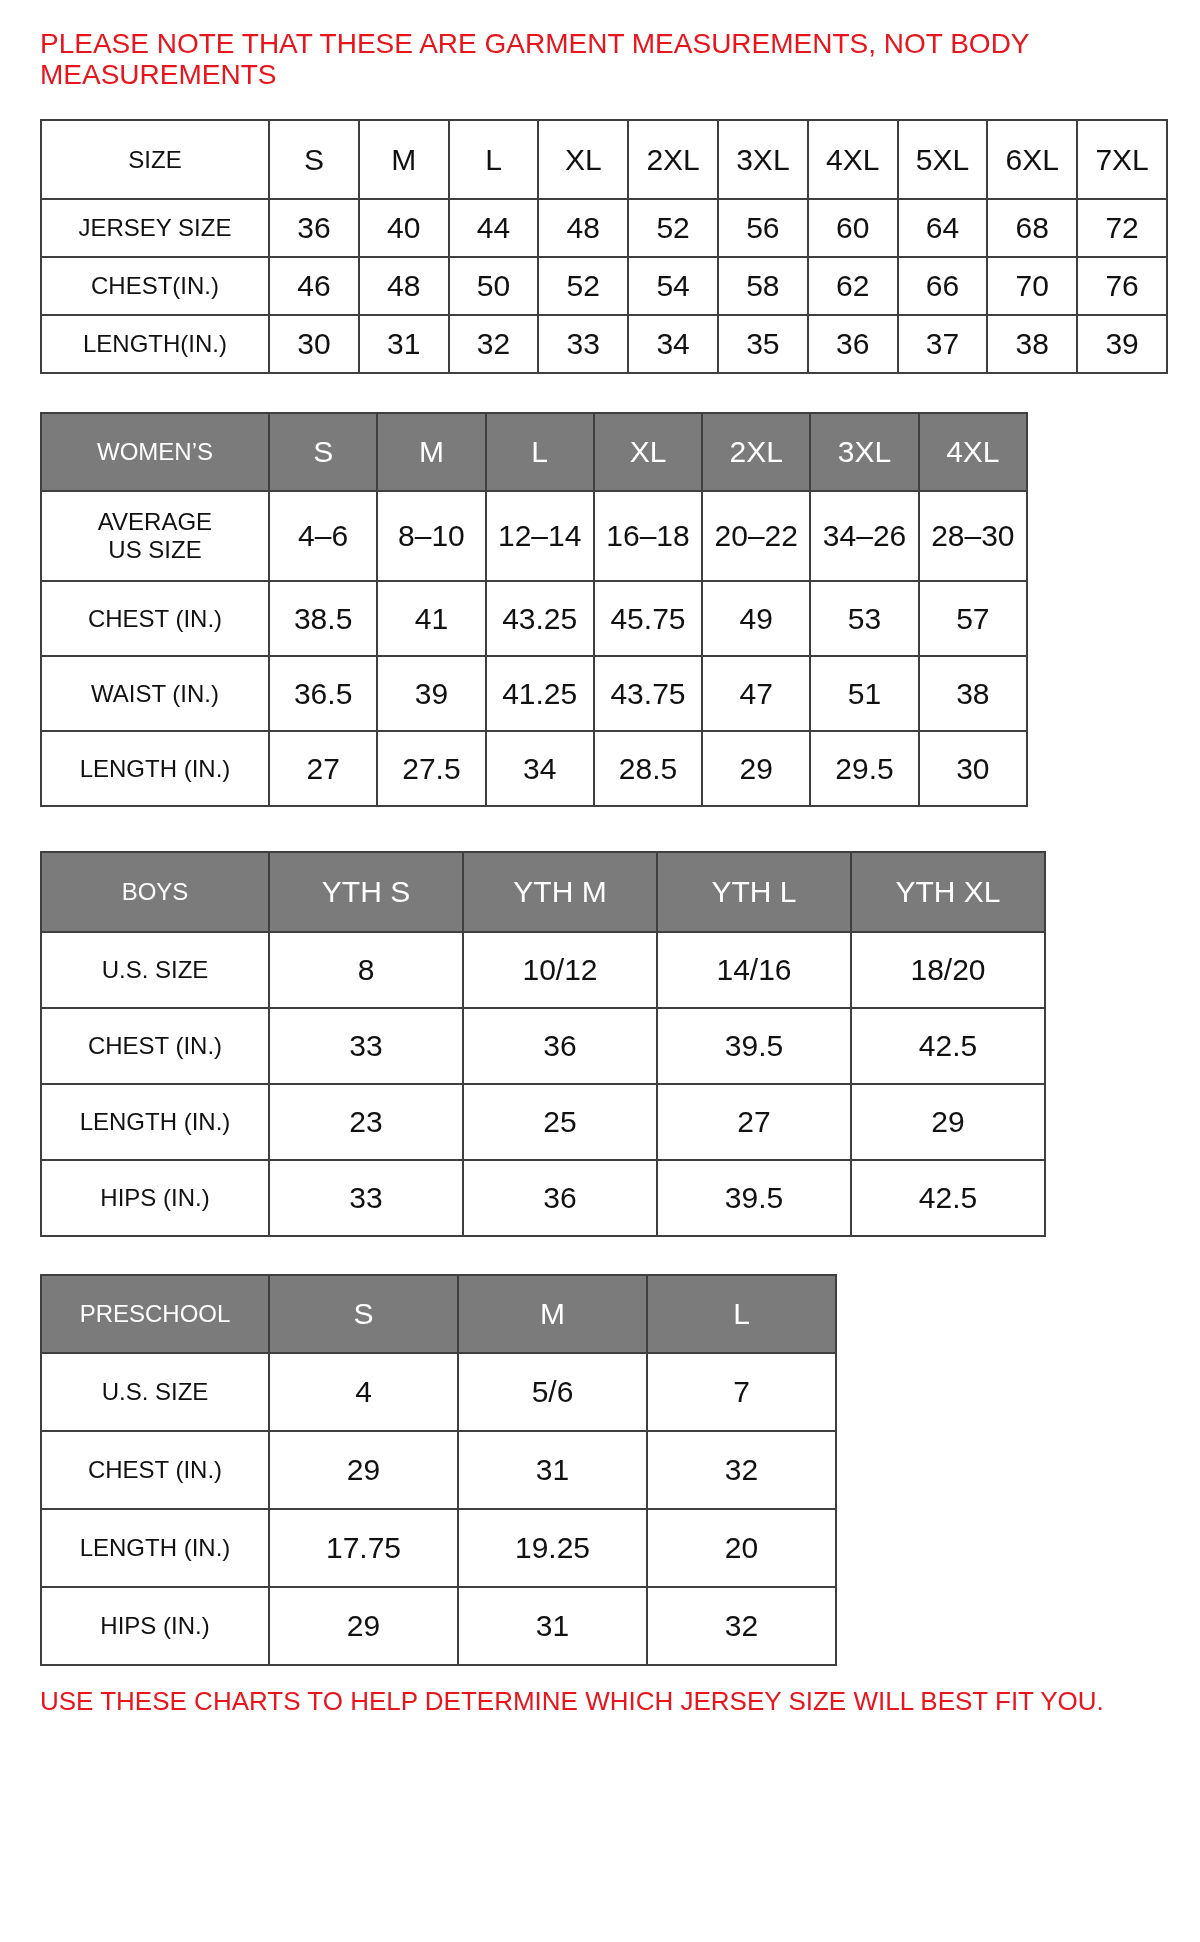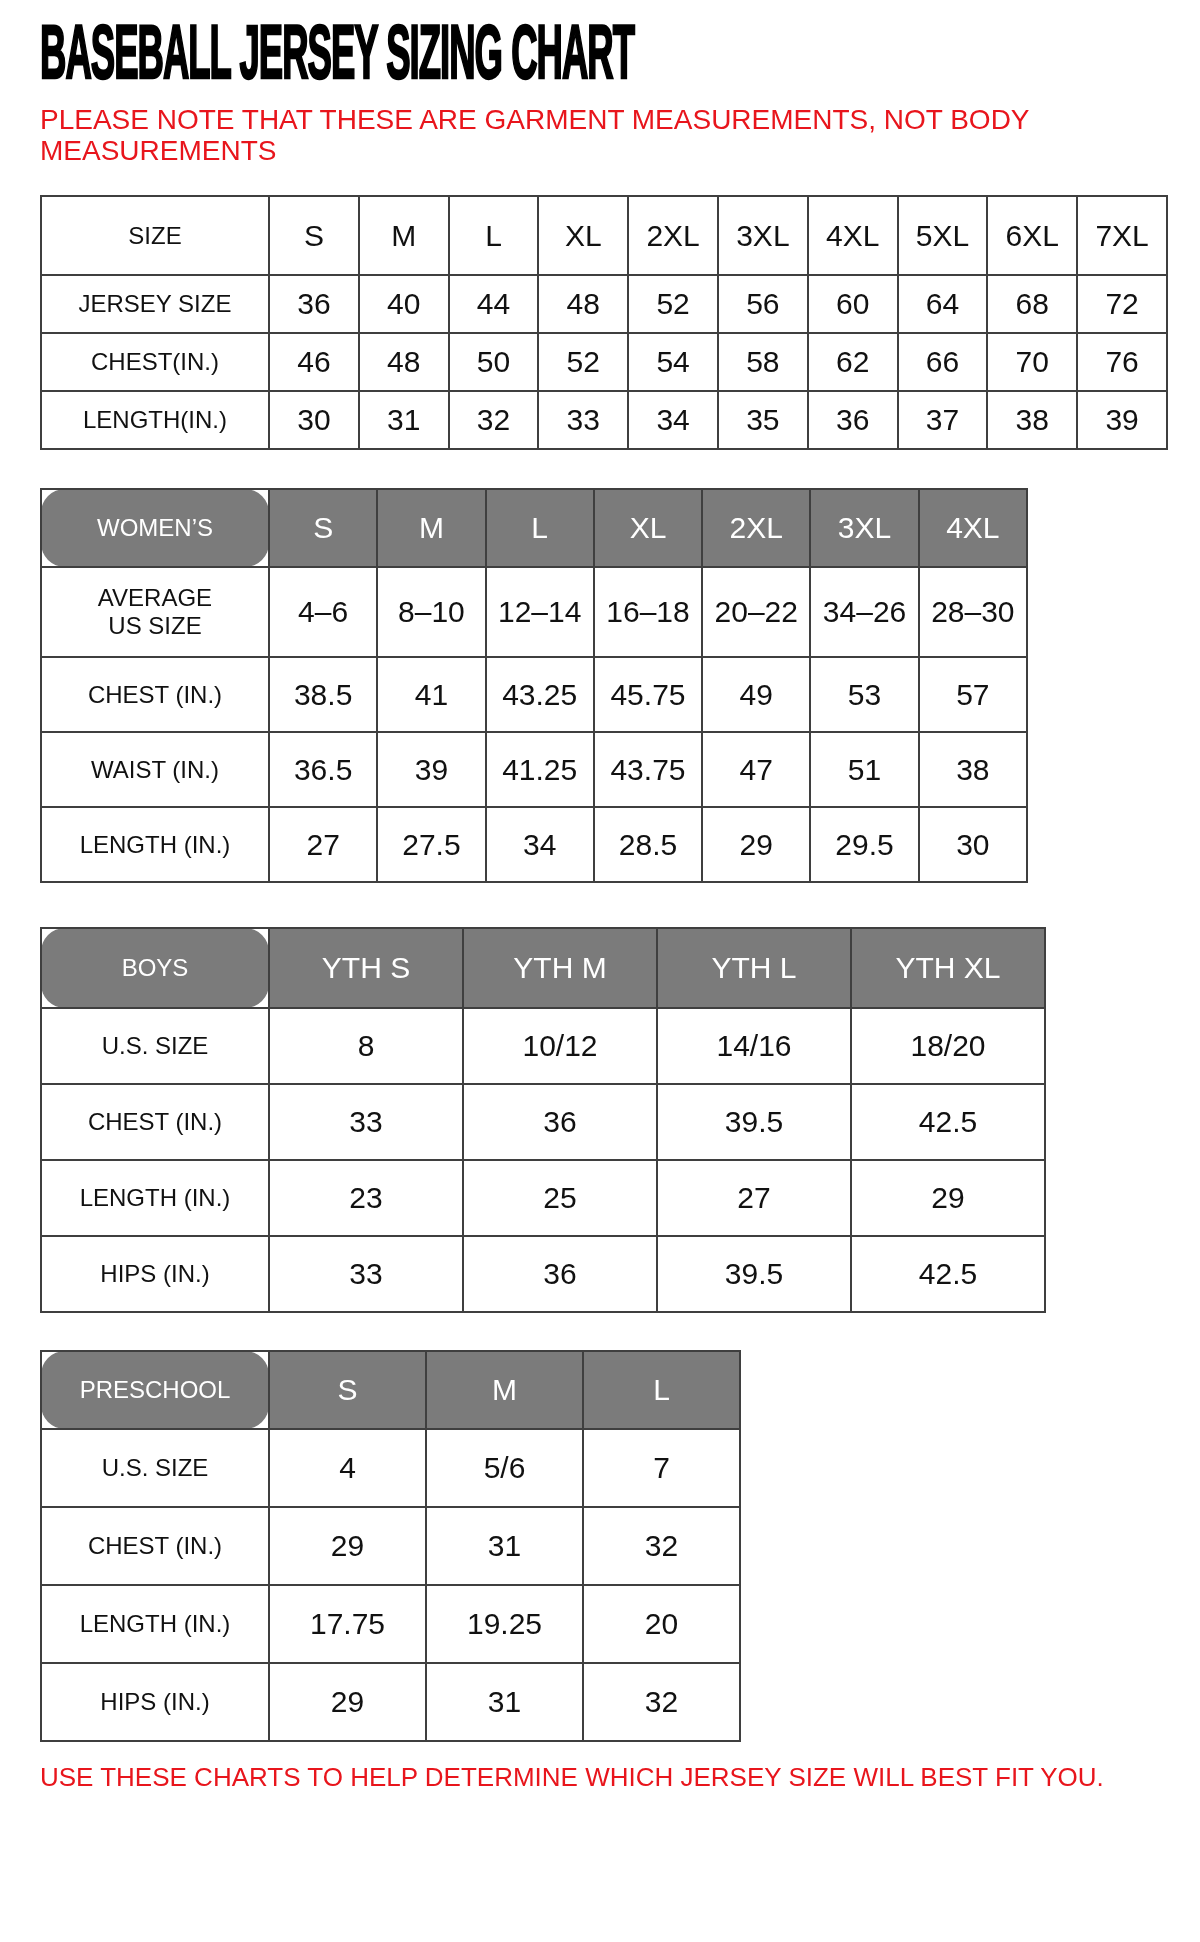--- a/index.html
+++ b/index.html
@@ -27,41 +27,40 @@
     border:2px solid var(--border);text-align:center;vertical-align:middle;
     font-weight:400;padding:0;color:var(--ink);
   }
   .label-col{width:228px;}
   .row-label{font-size:24px;white-space:pre-line;}
   .banner{
     background:var(--gray);color:var(--hdr-text);font-size:37px;
     letter-spacing:1px;height:81px;
   }
   .gray th{background:var(--gray);color:var(--hdr-text);}
-  .gray .row-label{color:var(--hdr-text);border-radius:24px;}
+  .gray .row-label{color:var(--hdr-text);}
   .t-mens{width:1128px;margin-top:29px;}
   .t-mens .cols-row{height:79px;}
   .t-mens tbody tr{height:58px;margin-left:32px;}
   .t-womens{width:988px;margin-top:38px;}
   .t-womens .cols-row{height:78px;}
   .t-womens tbody tr{height:75px;}
   .t-womens tbody tr:first-child{height:90px;}
   .t-boys{width:1006px;margin-top:44px;}
   .t-boys .cols-row{height:80px;}
   .t-boys tbody tr{height:76px;}
-  .t-preschool{width:701px;margin-top:37px;padding-left:26px;}
+  .t-preschool{width:797px;margin-top:37px;padding-left:26px;}
   .t-preschool .cols-row{height:78px;}
   .t-preschool tbody tr{height:78px;}
   .footer{color:var(--red);font-size:26px;line-height:30px;margin:20px 0 0;white-space:nowrap;font-weight:400;}
 </style>
 </head>
 <body>
 
 <div class="page">
-  <h1><span class="title-inner">BASEBALL JERSEY SIZING CHART</span></h1>
   <p class="note">PLEASE NOTE THAT THESE ARE GARMENT MEASUREMENTS, NOT BODY MEASUREMENTS</p>
   <div id="tables">
       <table class="size-table t-mens">
         <colgroup>
           <col class="label-col">
           <col>
           <col>
           <col>
           <col>
           <col>

